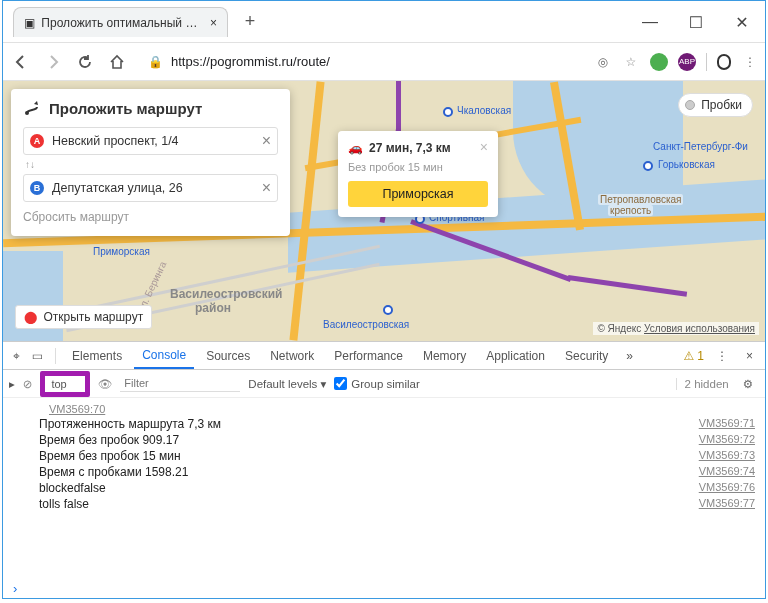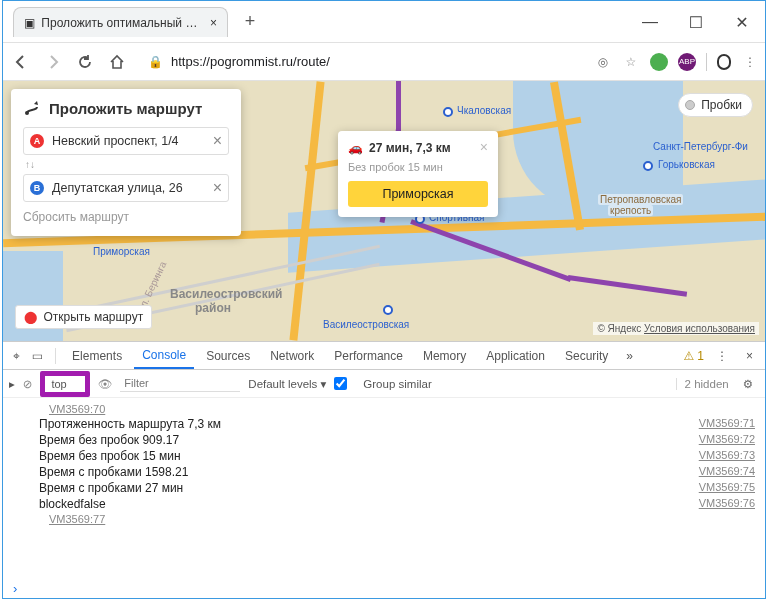--- a/index.html
+++ b/index.html
@@ -24,21 +24,21 @@
   .content { display: flex; flex-direction: column; height: calc(100% - 80px); }
   .map { position: relative; flex: 0 0 260px; overflow: hidden; background: #e8e0c2; }
   .water { position:absolute; background:#b3d1e8; }
   .road { position:absolute; background:#f5b942; }
   .greyst { position:absolute; background:#bdbdbd; }
   .poi { position:absolute; font-size:10px; color:#8b6b3f; background:rgba(255,255,255,0.5); padding:0 2px; border-radius:2px; white-space:nowrap; }
   .mline { position:absolute; width:10px; height:10px; border:2px solid #2a5fcf; border-radius:50%; background:#fff; }
   .mlabel { position:absolute; font-size:10px; color:#2a5fcf; white-space:nowrap; }
   .routepath { position:absolute; background:#8e44ad; }
 
-  .route-panel { position:absolute; top:8px; left:8px; width:230px; background:#fff; border-radius:4px; box-shadow:0 2px 10px rgba(0,0,0,0.25); padding:10px 12px 12px; }
+  .route-panel { position:absolute; top:8px; left:8px; width:279px; background:#fff; border-radius:4px; box-shadow:0 2px 10px rgba(0,0,0,0.25); padding:10px 12px 12px; }
   .route-panel h2 { font-size:15px; font-weight:600; color:#333; display:flex; align-items:center; gap:8px; margin-bottom:10px; }
   .rinput { display:flex; align-items:center; border:1px solid #ddd; border-radius:3px; padding:4px 6px; margin:4px 0; font-size:12.5px; color:#333; }
   .rinput .marker { width:14px; height:14px; border-radius:50%; color:#fff; font-size:9px; display:flex; align-items:center; justify-content:center; margin-right:8px; font-weight:bold; }
   .rinput .mA { background:#e33; } .rinput .mB { background:#2a6fd6; }
   .rinput .rx { margin-left:auto; color:#888; font-size:16px; }
   .swap { font-size:10px; color:#999; margin:2px 0 2px 2px; }
   .reset { font-size:12px; color:#999; margin-top:8px; }
 
   .balloon { position:absolute; top:50px; left:335px; width:160px; background:#fff; border-radius:4px; box-shadow:0 2px 10px rgba(0,0,0,0.25); padding:10px; }
   .balloon .hdr { display:flex; align-items:center; gap:6px; font-size:12px; color:#333; font-weight:600; }
@@ -232,21 +232,21 @@
         <span style="padding:0 6px">×</span>
       </div>
 
       <div class="dt-sub">
         <span>▸</span>
         <span style="color:#888">⊘</span>
         <span class="ctx">top</span>
         <span style="color:#888">👁</span>
         <input class="filter" placeholder="Filter" style="">
         <span>Default levels ▾</span>
-        <label style="display:flex;align-items:center;gap:16px">
+        <label style="display:flex;align-items:center;gap:4px">
             <input type="checkbox" checked="" style="">
             <span>Group similar</span>
           </label>
         <span class="hidden"><span style="border-left:1px solid #ddd;margin-right:8px"></span><span>2 hidden</span></span>
         <span style="padding:0 6px;color:#666">⚙</span>
       </div>
 
       <div class="dt-log" id="logbox">
           <div class="logrow">
             <span class="src">VM3569:70</span>
@@ -261,28 +261,25 @@
           </div>
           <div class="logrow">
             <span class="msg">Время без пробок 15 мин</span>
             <span class="src">VM3569:73</span>
           </div>
           <div class="logrow">
             <span class="msg">Время с пробками 1598.21</span>
             <span class="src">VM3569:74</span>
           </div>
           <div class="logrow">
-            <span class="msg">Время с пробками 27 мин</span>
-            <span class="src">VM3569:75</span>
-          </div>
-          <div class="logrow">
             <span class="msg">blockedfalse</span>
             <span class="src">VM3569:76</span>
           </div>
           <div class="logrow">
+            <span class="msg">tolls false</span>
             <span class="src">VM3569:77</span>
           </div>
         </div>
       <div class="prompt">›</div>
     </div>
 
   </div>
 </div>
 
 </body></html>

